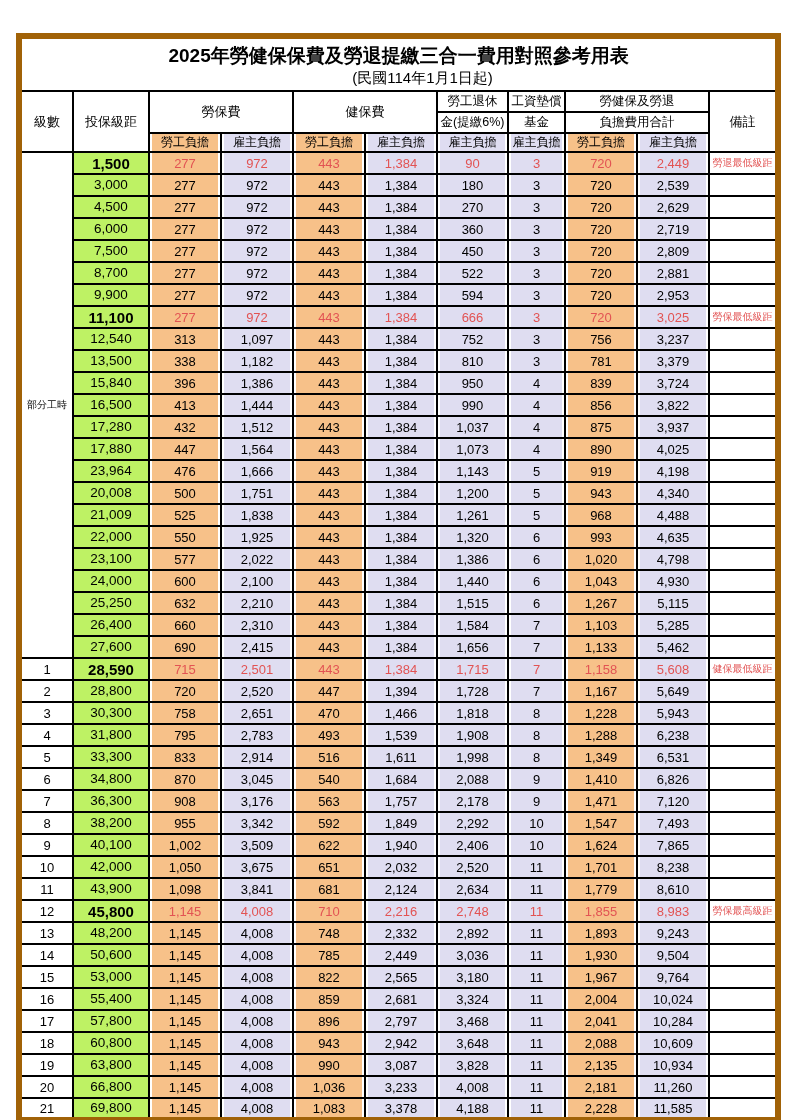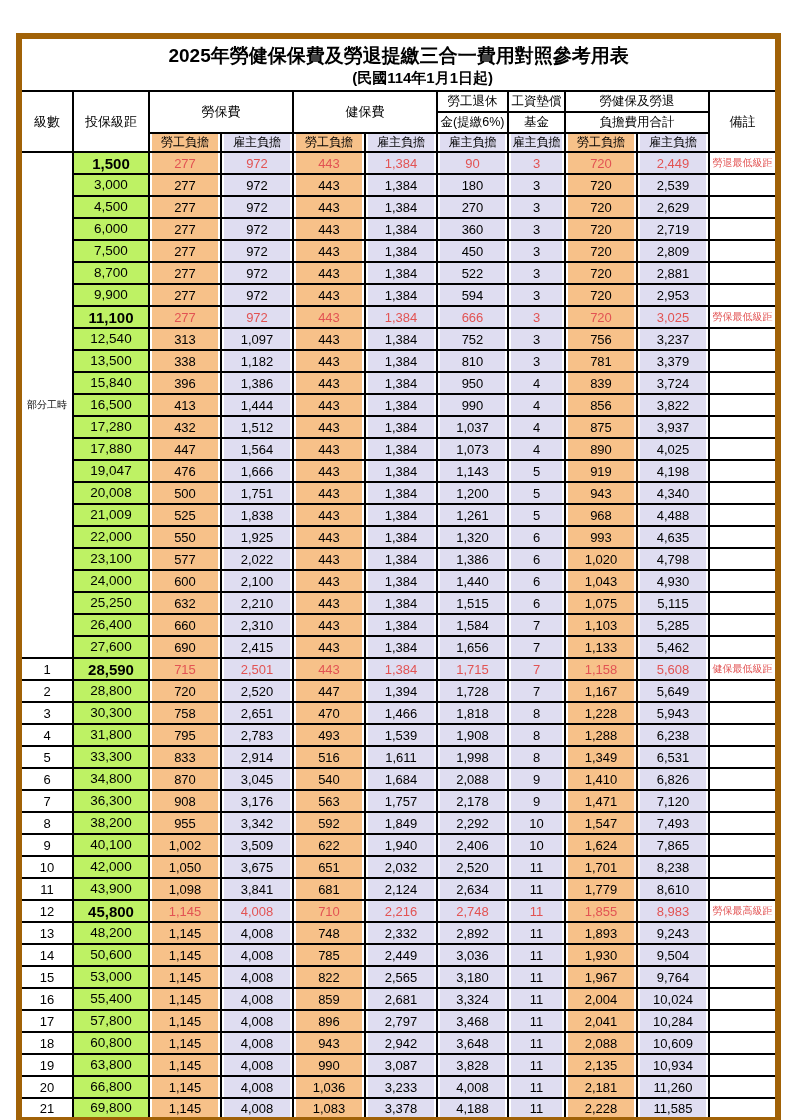--- a/index.html
+++ b/index.html
@@ -18,21 +18,21 @@
   }
   td, th {
     border:2px solid #000;
     text-align:center;
     vertical-align:middle;
     overflow:hidden;
     white-space:nowrap;
   }
   .title-cell { height:55px; background:#fff; }
   .title-line1 { font-size:19px; font-weight:bold; line-height:1.45; }
-  .title-line2 { font-size:15px; font-weight:bold; line-height:1.2;margin-left:48px; }
+  .title-line2 { font-size:15px; font-weight:normal; line-height:1.2;margin-left:48px; }
   thead th { font-weight:normal; }
   .h1 { height:21px; font-size:13px; }
   .h2 { height:21px; font-size:12.5px; }
   .sub { height:18px; font-size:12px; }
   tbody td { height:22px; font-size:13px; line-height:1; }
   .emp, .er {
     box-shadow: inset 2px 0 0 #fff, inset -2px 0 0 #fff;
   }
   .emp { background:var(--emp-bg,#F7C189); }
   .er  { background:var(--er-bg,#DFDDF1); }
@@ -257,21 +257,21 @@
         <td class="val er">1,564</td>
         <td class="val emp">443</td>
         <td class="val er">1,384</td>
         <td class="val er">1,073</td>
         <td class="val er">4</td>
         <td class="val emp">890</td>
         <td class="val er">4,025</td>
         <td class="remark"></td>
       </tr>
       <tr>
-        <td class="bracket">19,047</td>
+        <td class="bracket">23,964</td>
         <td class="val emp">476</td>
         <td class="val er">1,666</td>
         <td class="val emp">443</td>
         <td class="val er">1,384</td>
         <td class="val er">1,143</td>
         <td class="val er">5</td>
         <td class="val emp">919</td>
         <td class="val er">4,198</td>
         <td class="remark"></td>
       </tr>
@@ -336,21 +336,21 @@
         <td class="remark"></td>
       </tr>
       <tr>
         <td class="bracket">25,250</td>
         <td class="val emp">632</td>
         <td class="val er">2,210</td>
         <td class="val emp">443</td>
         <td class="val er">1,384</td>
         <td class="val er">1,515</td>
         <td class="val er">6</td>
-        <td class="val emp">1,075</td>
+        <td class="val emp">1,267</td>
         <td class="val er">5,115</td>
         <td class="remark"></td>
       </tr>
       <tr>
         <td class="bracket">26,400</td>
         <td class="val emp">660</td>
         <td class="val er">2,310</td>
         <td class="val emp">443</td>
         <td class="val er">1,384</td>
         <td class="val er">1,584</td>

